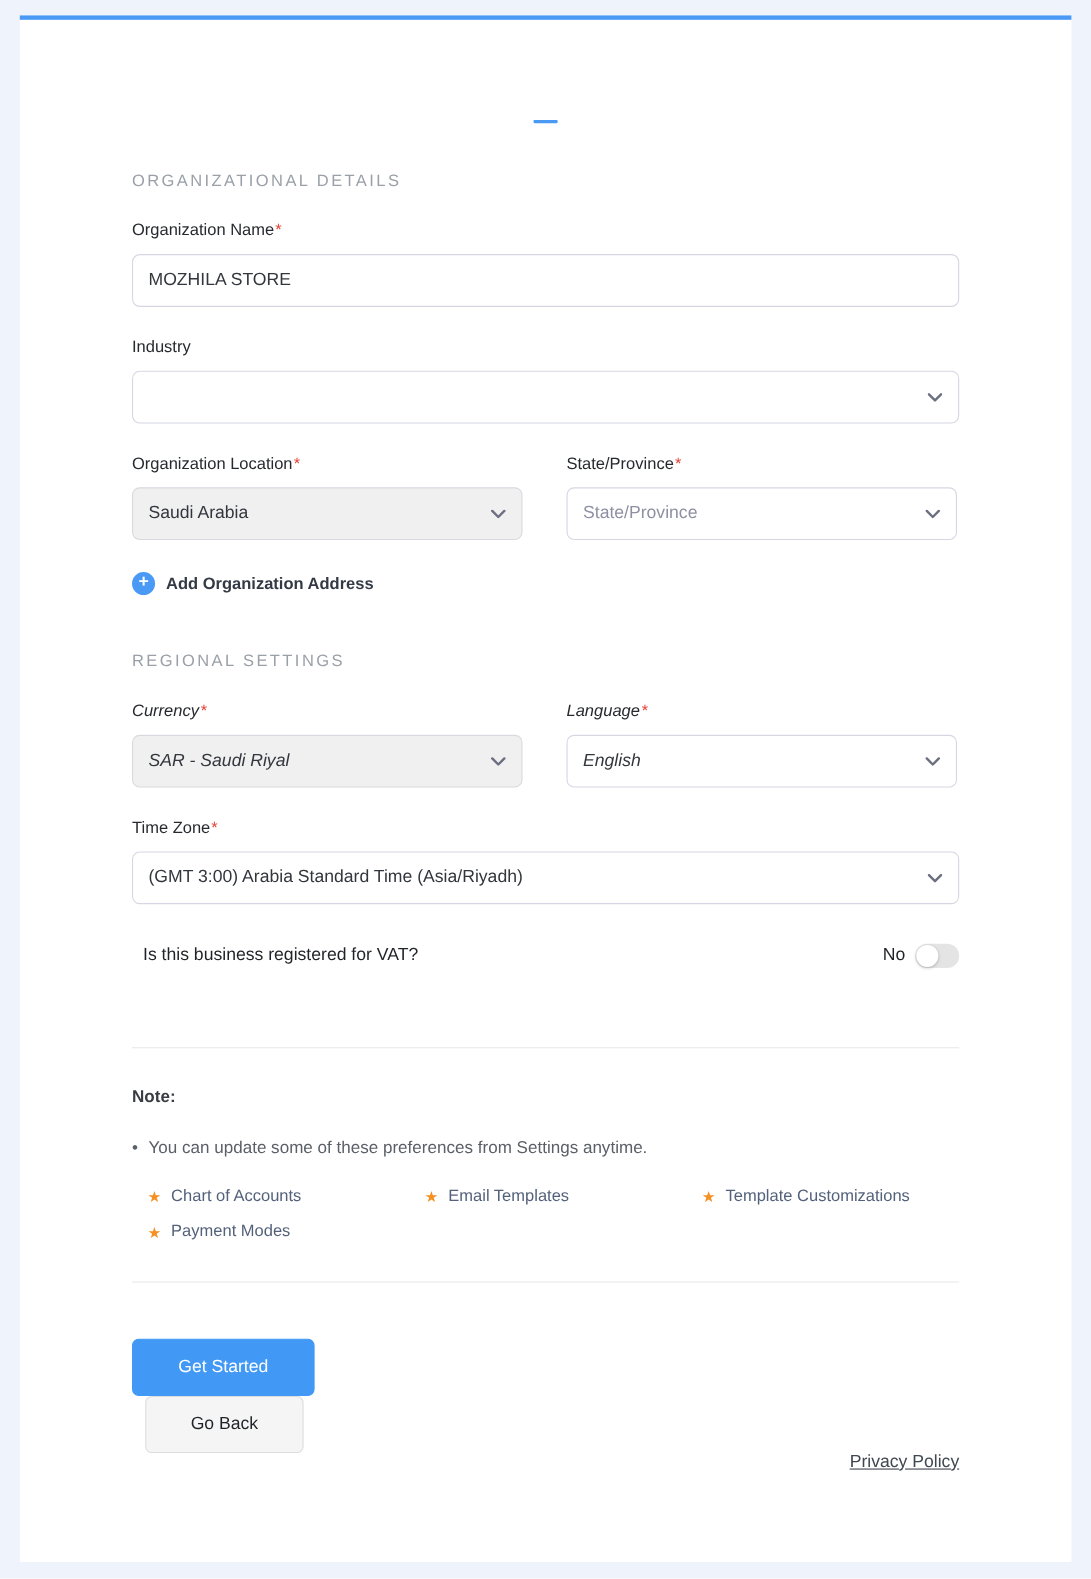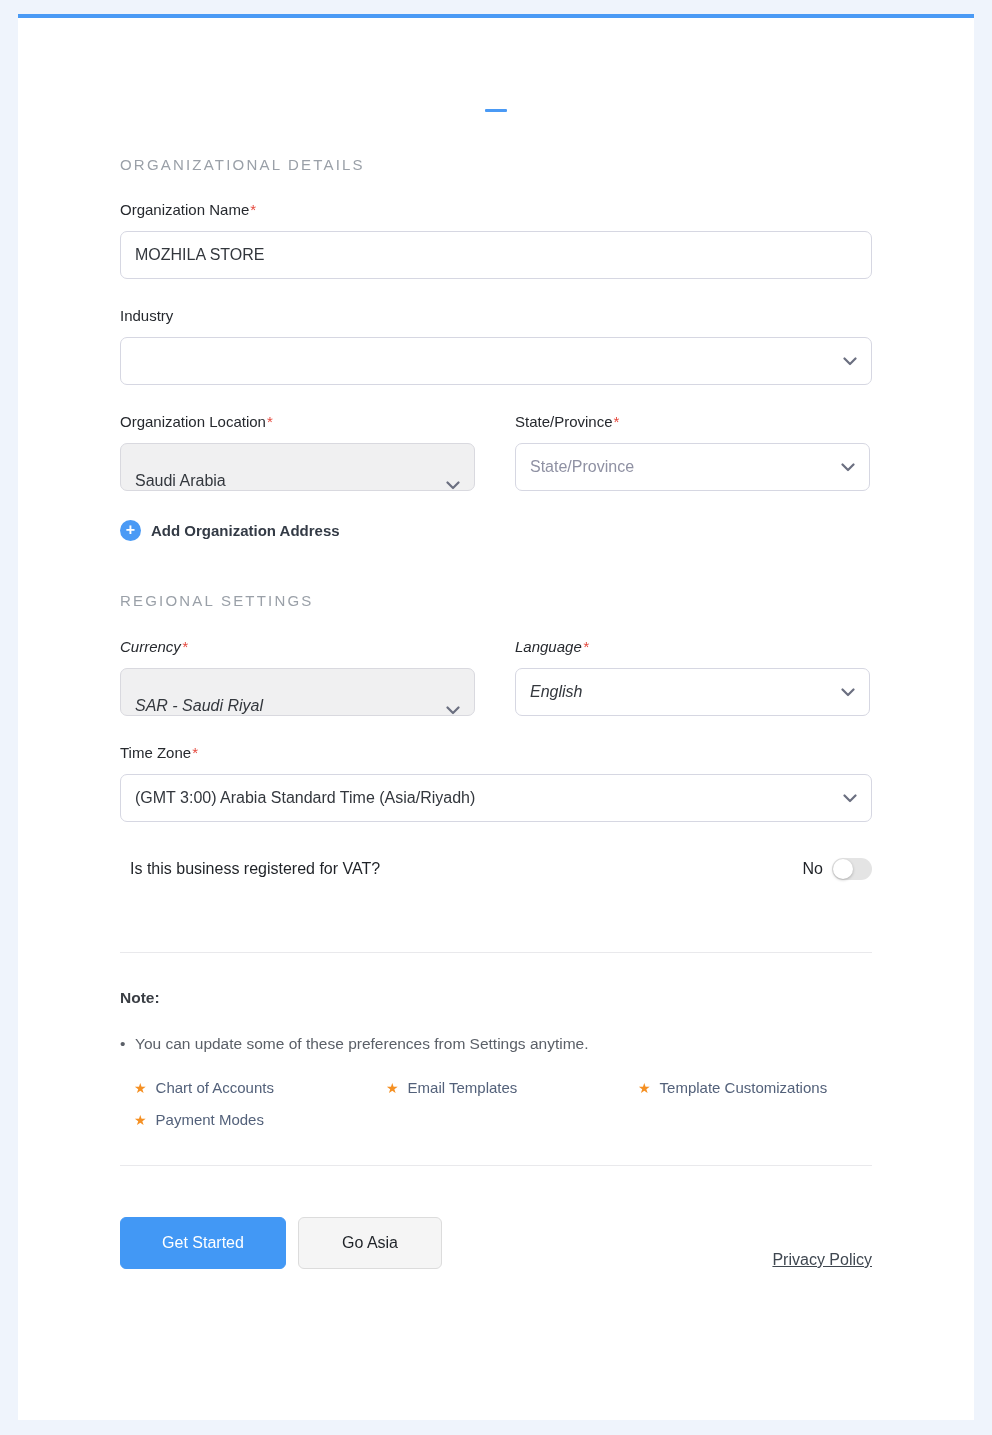--- a/index.html
+++ b/index.html
@@ -57,21 +57,21 @@
     padding:0 14px;
     display:flex;
     align-items:center;
     position:relative;
   }
   input.text-input {
     font-family:"Liberation Sans","DejaVu Sans",sans-serif;
     outline:none;
   }
   .select { cursor:pointer; justify-content:space-between; }
-  .select.disabled { background:#f0f0f1; border-color:#d9d9df;align-items:flex-end; }
+  .select.disabled { background:#f0f0f1; border-color:#d9d9df; }
   .select .value { flex:1; white-space:nowrap; overflow:hidden; }
   .select .placeholder { color:#8f91a3; }
   .chevron { flex:0 0 auto; display:flex; align-items:center; margin-left:8px; }
   .two-col { display:flex; gap:40px; margin-top:28px; }
   .col { width:355px; }
   .add-address {
     margin-top:29px;
     display:flex;
     align-items:center;
     gap:10px;
@@ -149,21 +149,22 @@
     display:flex;
     align-items:center;
     gap:9px;
   }
   .star-icon { color:#f59023; font-size:14px; line-height:1; }
   .feature-label { font-size:15px; color:#53617a; }
   .divider-2 { border:none; border-top:1px solid #e9e9ec; margin-top:37px; }
   .footer {
     margin-top:51px;
     display:flex;
-    align-items:flex-end;
+    align-items:flex-start;
+    flex-direction:column;
   }
   .btn {
     height:52px;
     border-radius:6px;
     font-size:16px;
     font-family:"Liberation Sans","DejaVu Sans",sans-serif;
     cursor:pointer;
   }
   .btn-primary {
     width:166px;
@@ -315,17 +316,17 @@
     <div class="feature">
       <span class="star-icon">★</span>
       <span class="feature-label">Payment Modes</span>
     </div>
   </div>
 
   <hr class="divider-2">
 
   <div class="footer">
     <button class="btn btn-primary">Get Started</button>
-    <button class="btn btn-secondary">Go Asia</button>
+    <button class="btn btn-secondary">Go Back</button>
     <a class="privacy-link">Privacy Policy</a>
   </div>
 
 </div>
 
 </body></html>

